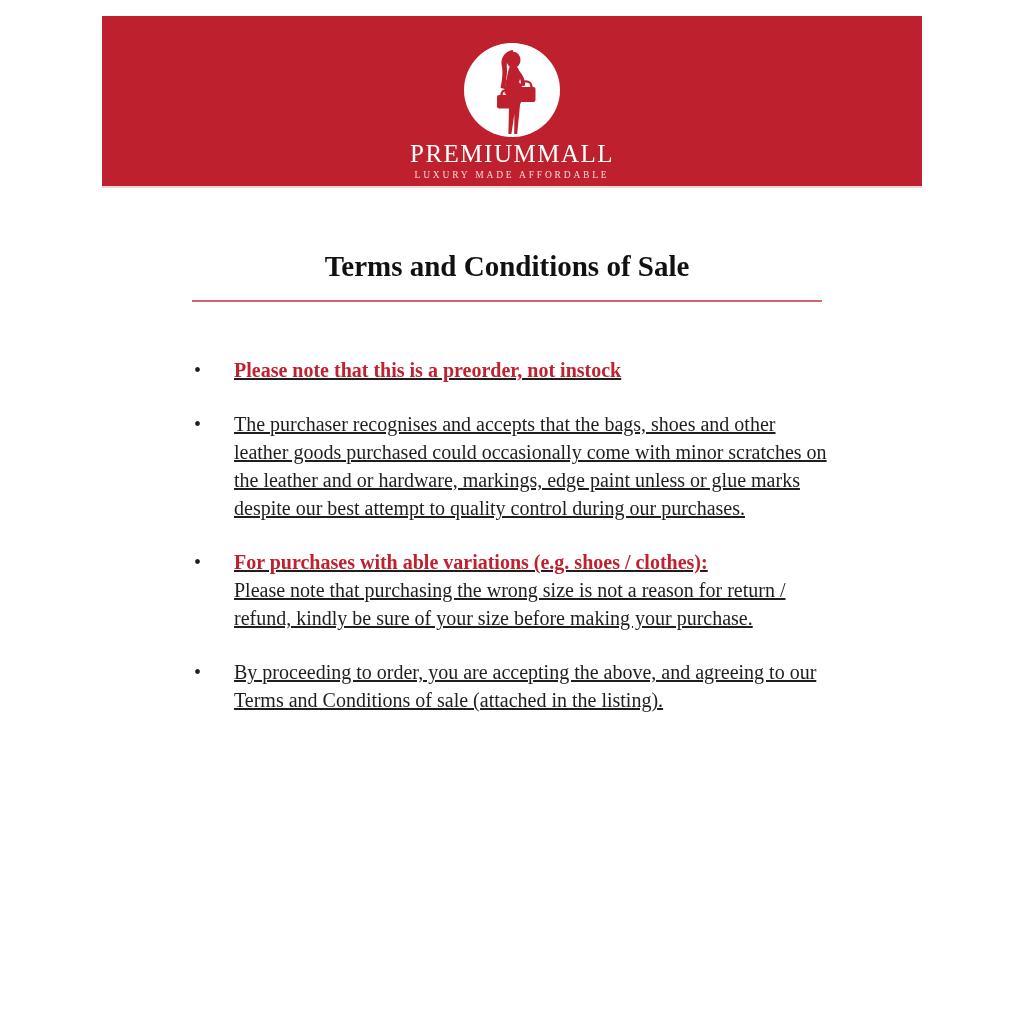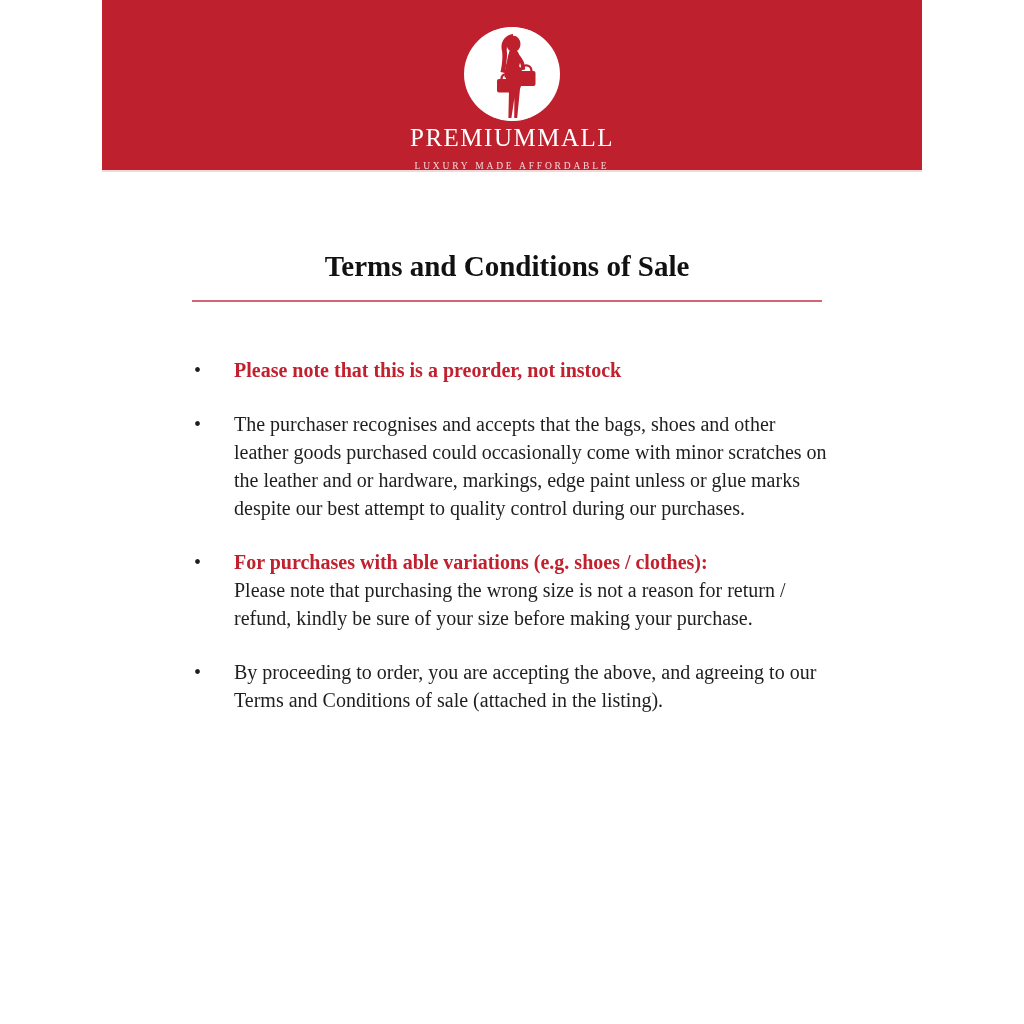--- a/index.html
+++ b/index.html
@@ -8,21 +8,21 @@
     width: 1024px; height: 1024px;
     background: #ffffff;
     font-family: "Liberation Serif", serif;
     color: #1e1e1e;
     position: relative;
     overflow: hidden;
   }
 
   
   .banner {
-    position: absolute; left: 102px; top: 0;
+    position: absolute; left: 102px; top: 16px;
     width: 820px; height: 170px;
     background: #be202e;
     text-align: center;
     box-shadow: 0 2px 0 rgba(190,32,46,0.18);
   }
   .logo-circle {
     width: 96px; height: 94px;
     background: #ffffff;
     border-radius: 50%;
     margin: 27px auto 0;
@@ -34,21 +34,21 @@
     font-size: 25px;
     line-height: 1;
     letter-spacing: 1.5px;
     margin-top: 4px;
     font-weight: 400;
   }
   .brand-tagline {
     color: rgba(255,255,255,0.82);
     font-size: 9.5px;
     letter-spacing: 2.8px;
-    margin-top: 11px;
+    margin-top: 4px;
   }
 
   
   .content {
     position: absolute; left: 192px; top: 170px;
     width: 640px;
   }
   .doc-title {
     width: 630px;
     margin: 80px 0 0;
@@ -61,20 +61,21 @@
   .title-rule {
     width: 630px; height: 2px;
     border: none;
     margin: 17px 0 0;
     background: rgba(191,42,58,0.72);
   }
   .terms {
     list-style: none;
     margin: 54px 0 0;
     padding: 0;
+    text-decoration: underline;
   }
   .terms li {
     position: relative;
     padding-left: 42px;
     font-size: 20px;
     line-height: 28px;
     margin-bottom: 26px;
     white-space: pre-line;
     color: #1e1e1e;
   }

